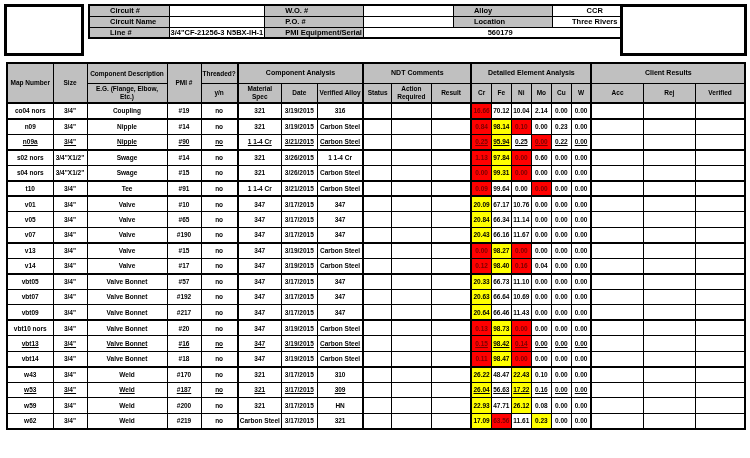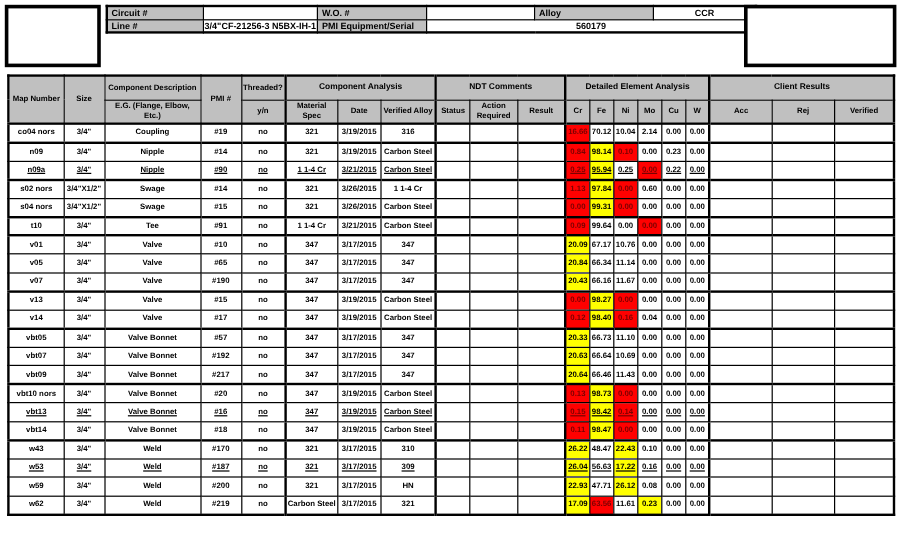--- a/index.html
+++ b/index.html
@@ -8,21 +8,21 @@
   .sheet { position: relative; width: 750px; height: 458px; background: #fff; overflow: hidden; }
 
   table { border-collapse: collapse; table-layout: fixed; }
   td, th { border: 1px solid #000; overflow: hidden; white-space: nowrap; text-align: center; vertical-align: middle; padding: 0 1px; }
 
   
   .corner-box { position: absolute; top: 4px; left: 4px; width: 80px; height: 52px; border: 3px solid #000; background: #fff; }
   .client-box { position: absolute; top: 4px; left: 620px; width: 127px; height: 52px; border: 3px solid #000; background: #fff; }
   .top-table { position: absolute; top: 4px; left: 88px; border: 2px solid #000; }
   .top-table td { height: 11px; font-size: 7.5px; }
-  .top-table td.lbl { background: var(--gray, #c0c0c0); text-align: left; padding-left: 3px; }
+  .top-table td.lbl { background: var(--gray, #c0c0c0); text-align: left; padding-left: 20px; }
 
   
   .pmi { position: absolute; top: 62px; left: 6px; border: 2px solid #000; }
   .pmi th { background: var(--gray, #c0c0c0); font-size: 6.5px; font-weight: bold; white-space: normal; line-height: 1.15; }
   .pmi th.grp { font-size: 7px; }
   .pmi thead tr { height: 20px; }
   .pmi tbody td { height: 15.5px; font-size: 6.5px; background: #fff; }
   .pmi .gl { border-left: 2px solid #000; }
   .pmi thead { border-bottom: 2px solid #000; }
   tr.gend td { border-bottom: 2px solid #000; }
@@ -47,20 +47,28 @@
         <col style="width:85px">
     </colgroup>
     <tbody>
         <tr>
       <td class="lbl">Circuit #</td>
       <td></td>
       <td class="lbl">W.O. #</td>
       <td></td>
       <td class="lbl">Alloy</td>
       <td>CCR</td>
+    </tr>
+    <tr>
+      <td class="lbl">Circuit Name</td>
+      <td></td>
+      <td class="lbl">P.O. #</td>
+      <td></td>
+      <td class="lbl">Location</td>
+      <td>Three Rivers</td>
     </tr>
     <tr>
       <td class="lbl">Line #</td>
       <td>3/4"CF-21256-3 N5BX-IH-1</td>
       <td class="lbl">PMI Equipment/Serial</td>
       <td colspan="3">560179</td>
     </tr>
   </tbody>
     </table>
 

